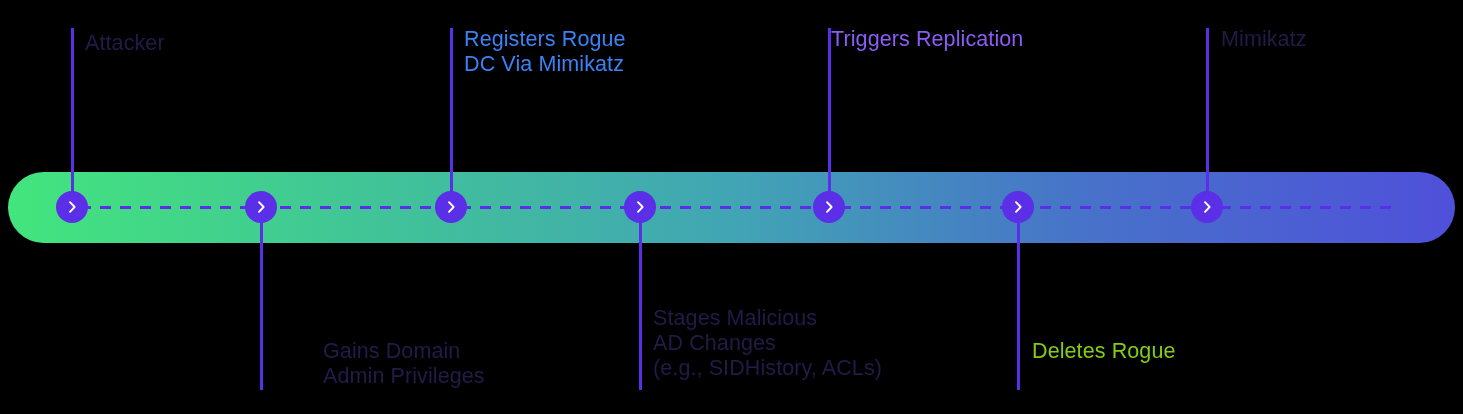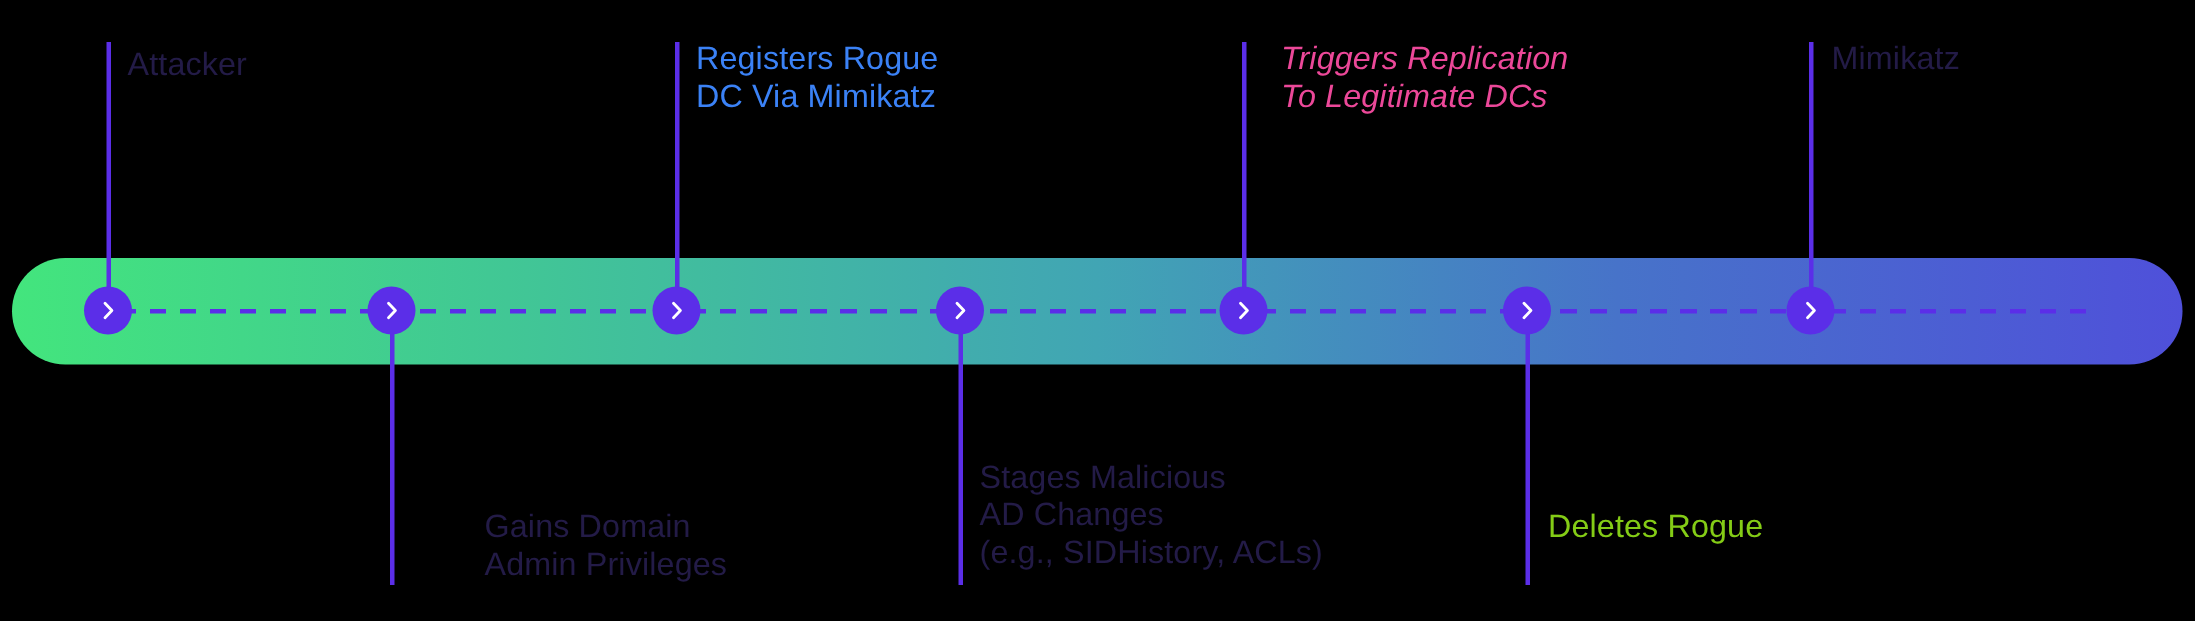--- a/index.html
+++ b/index.html
@@ -141,18 +141,18 @@
         <svg width="16" height="16" viewBox="0 0 16 16">
           <path d="M6 3.2 L10.6 8 L6 12.8" fill="none" stroke="#FFFFFF" stroke-width="1.9" stroke-linecap="round" stroke-linejoin="round"></path>
         </svg>
       </div>
     </div>
   <div id="labels-layer">
       <div class="label" style="left: 85px; top: 31px; color: rgb(35, 27, 71);"><span class="ln">Attacker</span></div>
       <div class="label" style="left: 275px; top: 339px; color: rgb(35, 27, 71); margin-left: 48px;"><span class="ln">Gains Domain</span><span class="ln">Admin Privileges</span></div>
       <div class="label" style="left: 464px; top: 27px; color: #3b82f6;"><span class="ln">Registers Rogue</span><span class="ln">DC Via Mimikatz</span></div>
       <div class="label" style="left: 653px; top: 306px; color: rgb(35, 27, 71);"><span class="ln">Stages Malicious</span><span class="ln">AD Changes</span><span class="ln">(e.g., SIDHistory, ACLs)</span></div>
-      <div class="label" style="left: 854px; top: 27px; color: #ec4899; font-style: italic;"><span class="ln">Triggers Replication</span><span class="ln">To Legitimate DCs</span></div>
+      <div class="label" style="left: 831px; top: 27px; color: #8b5cf6;"><span class="ln">Triggers Replication</span></div>
       <div class="label" style="left: 1032px; top: 339px; color: #84cc16;"><span class="ln">Deletes Rogue</span></div>
       <div class="label" style="left: 1221px; top: 27px; color: rgb(35, 27, 71);"><span class="ln">Mimikatz</span></div>
     </div>
 
 </div>
 
 </body></html>

